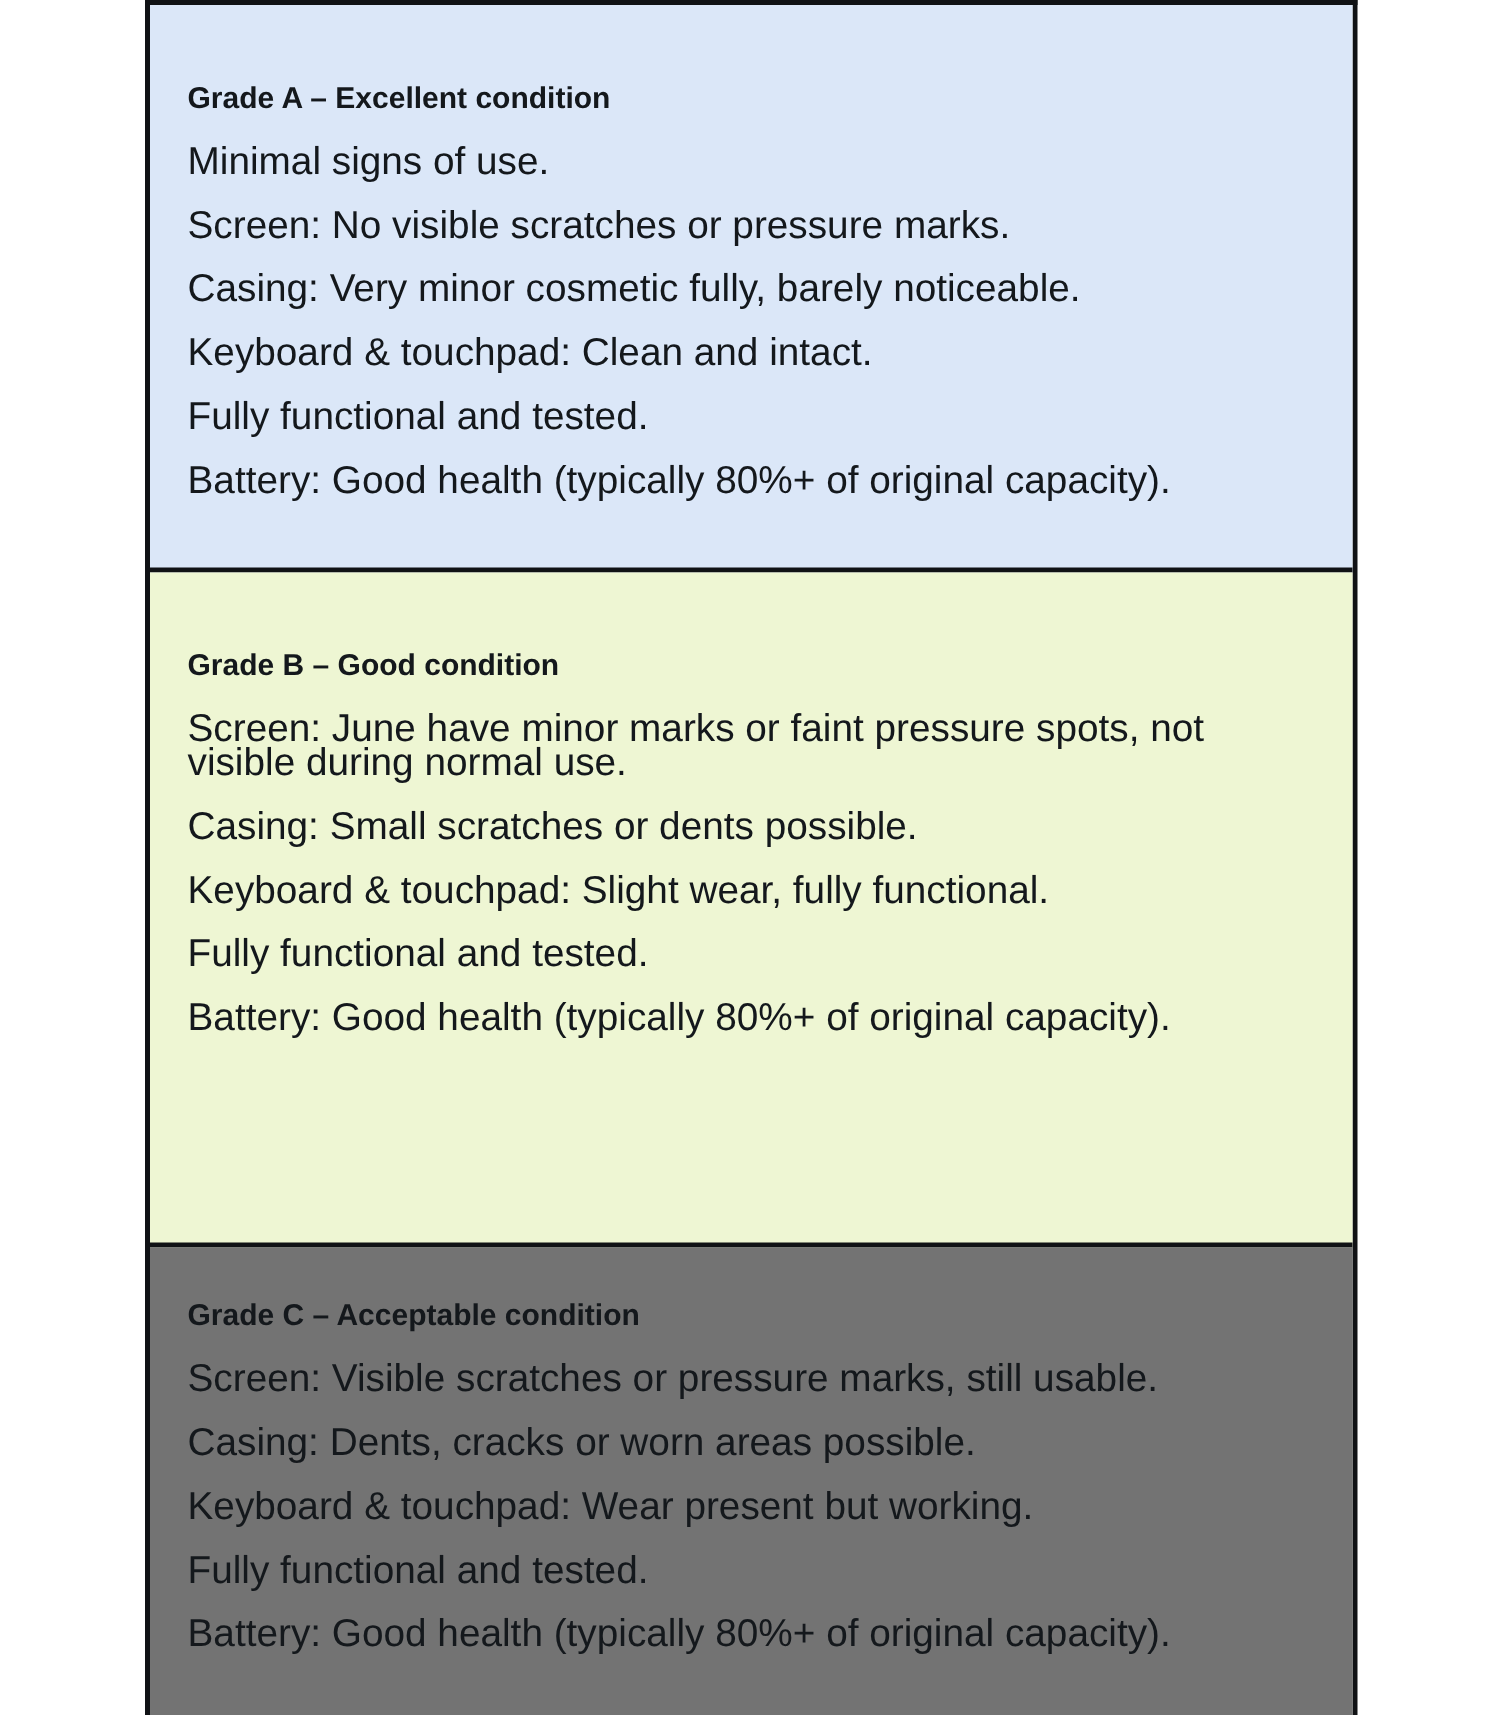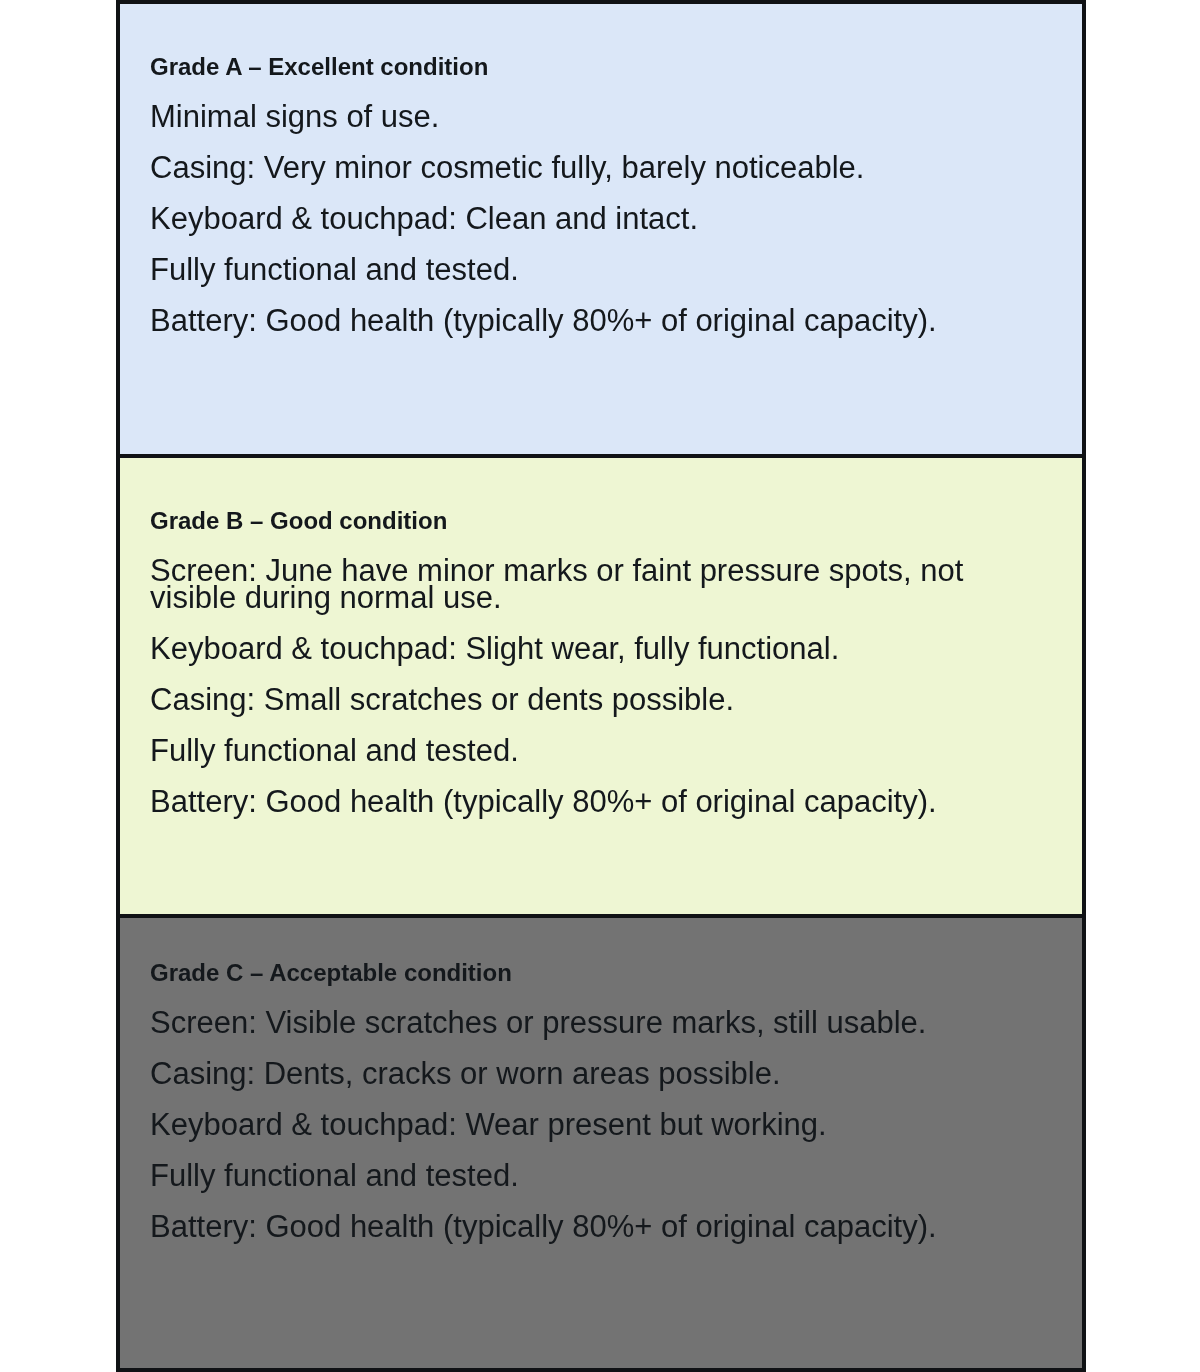--- a/index.html
+++ b/index.html
@@ -21,24 +21,24 @@
     top: 0;
     width: 970px;
     box-sizing: border-box;
     border: 4px solid #101215;
     border-bottom: none;
   }
   .grade-card {
     box-sizing: border-box;
     overflow: hidden;
     border-bottom: 4px solid #101215;
-    padding: 48px 30px 0 30px;
+    padding: 60px 30px 0 30px;
   }
   .grade-card.card-a { height: 454px; }
-  .grade-card.card-b { height: 460px; }
+  .grade-card.card-b { height: 540px; }
   .grade-card.card-c { height: 454px; padding-top: 40px; }
   .grade-heading {
     font-size: 24px;
     line-height: 30px;
     font-weight: 700;
     color: #14181c;
     margin: 0 0 21px 0;
   }
   .grade-line {
     font-size: 31px;
@@ -51,31 +51,32 @@
 </style>
 </head>
 <body>
 
 <div class="page">
   <div class="grade-column">
 
     <section class="grade-card card-a" style="background-color: rgb(219, 231, 248);">
       <h2 class="grade-heading">Grade A – Excellent condition</h2>
       <p class="grade-line">Minimal signs of use.</p>
+      <p class="grade-line">Screen: No visible scratches or pressure marks.</p>
       <p class="grade-line">Casing: Very minor cosmetic fully, barely noticeable.</p>
       <p class="grade-line">Keyboard &amp; touchpad: Clean and intact.</p>
       <p class="grade-line">Fully functional and tested.</p>
       <p class="grade-line">Battery: Good health (typically 80%+ of original capacity).</p>
     </section>
 
     <section class="grade-card card-b" style="background-color: rgb(238, 246, 211);">
       <h2 class="grade-heading">Grade B – Good condition</h2>
       <p class="grade-line">Screen: June have minor marks or faint pressure spots, not visible during normal use.</p>
+      <p class="grade-line">Casing: Small scratches or dents possible.</p>
       <p class="grade-line">Keyboard &amp; touchpad: Slight wear, fully functional.</p>
-      <p class="grade-line">Casing: Small scratches or dents possible.</p>
       <p class="grade-line">Fully functional and tested.</p>
       <p class="grade-line">Battery: Good health (typically 80%+ of original capacity).</p>
     </section>
 
     <section class="grade-card card-c" style="background-color: #737373;">
       <h2 class="grade-heading">Grade C – Acceptable condition</h2>
       <p class="grade-line">Screen: Visible scratches or pressure marks, still usable.</p>
       <p class="grade-line">Casing: Dents, cracks or worn areas possible.</p>
       <p class="grade-line">Keyboard &amp; touchpad: Wear present but working.</p>
       <p class="grade-line">Fully functional and tested.</p>

